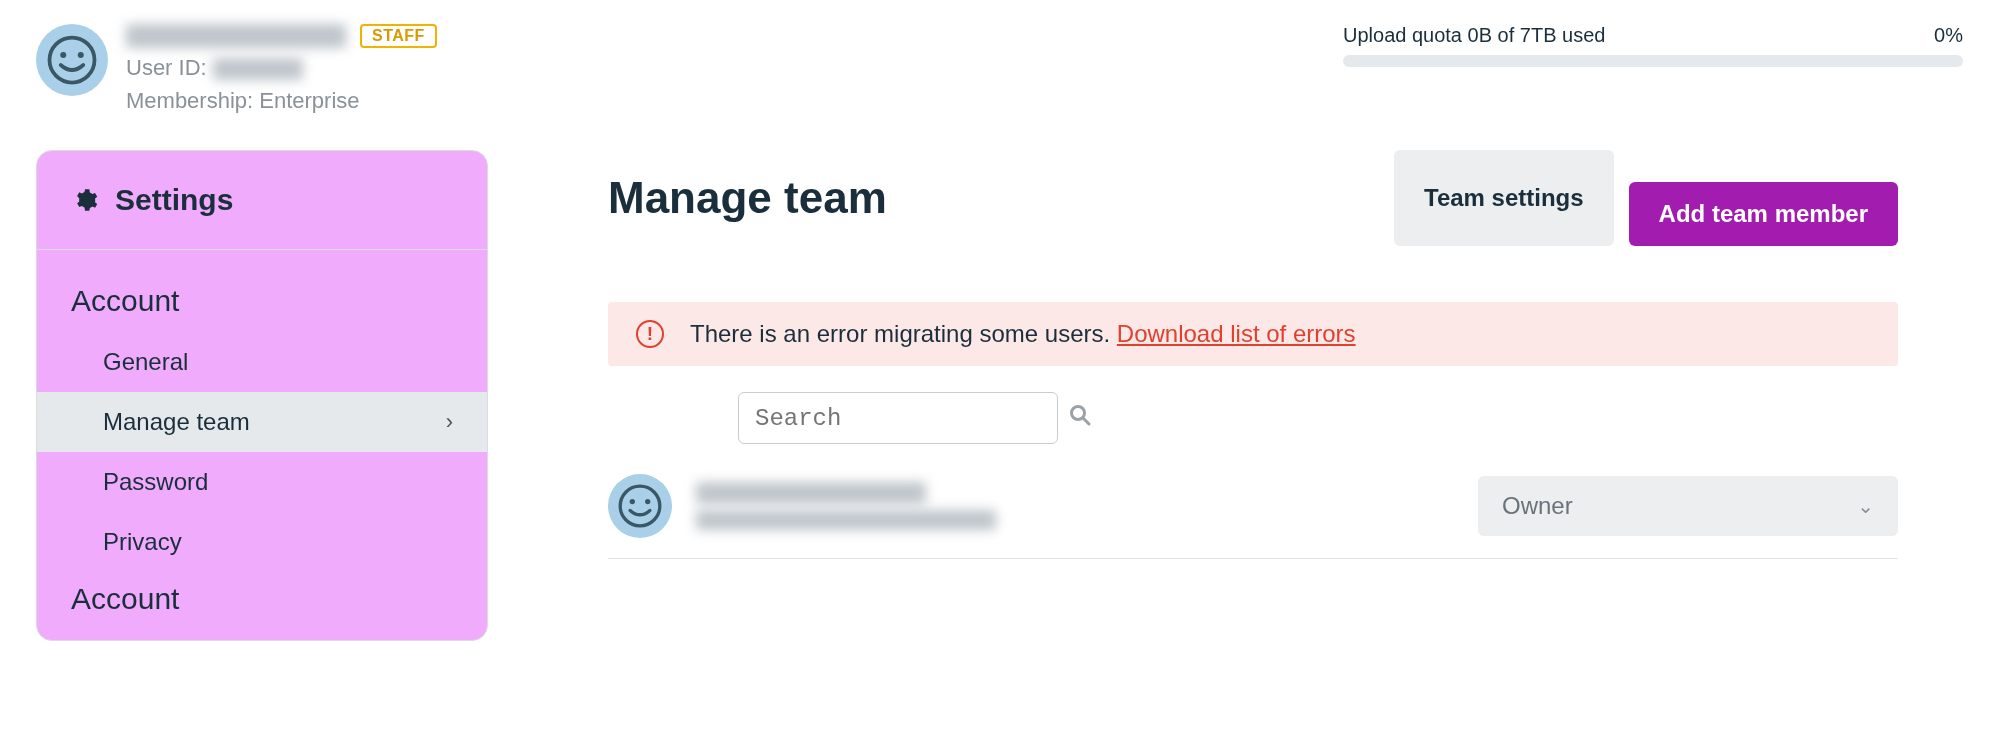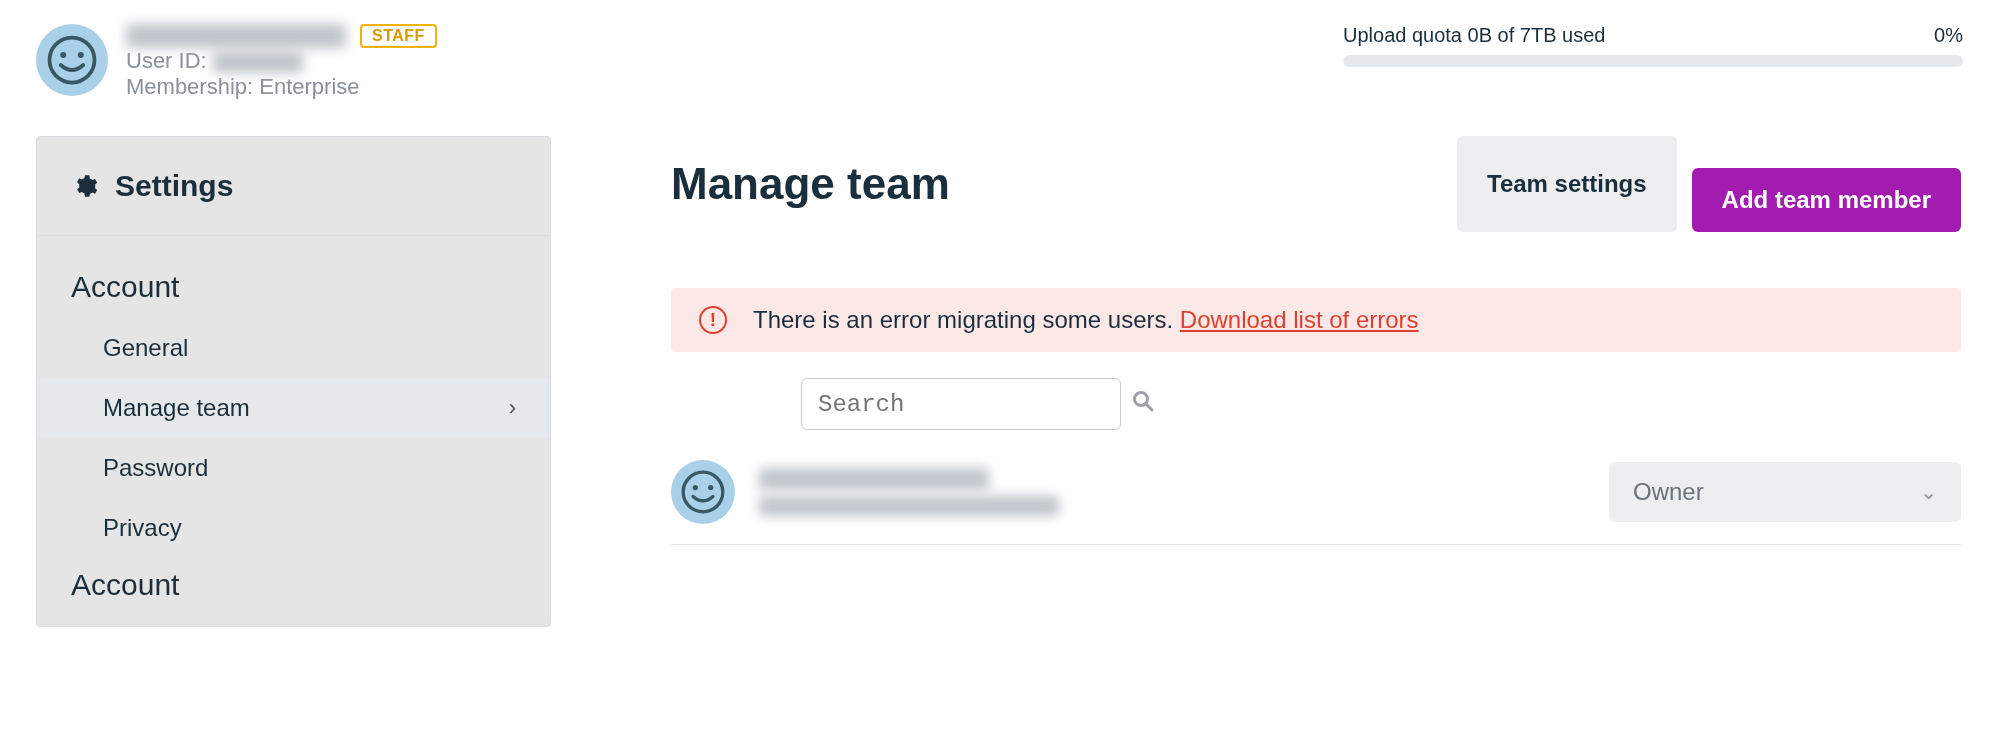--- a/index.html
+++ b/index.html
@@ -23,42 +23,42 @@
     gap: 18px;
     align-items: flex-start;
   }
   .avatar {
     width: 72px; height: 72px; border-radius: 50%;
     background: #a9d0e8;
     display:flex; align-items:center; justify-content:center;
     flex-shrink:0;
   }
   .avatar svg { width: 50px; height: 50px; }
-  .user-meta { display:flex; flex-direction:column; gap:0; font-size:22px; color:#8a9199; }
+  .user-meta { display:flex; flex-direction:column; gap:7px; font-size:22px; color:#8a9199; }
   .user-name-row { display:flex; align-items:center; gap:14px; }
   .blur { filter: blur(6px); background:#bfc5cb; color:transparent; border-radius:2px;}
   .blur-name { width:220px; height:24px; }
   .blur-id { width:90px; height:22px; display:inline-block; vertical-align:middle;}
   .staff-badge {
     border:2px solid #f0b400; color:#d99a00; font-size:16px; font-weight:600;
     padding: 1px 10px; border-radius:4px; letter-spacing:0.5px;
   }
   .header-right { text-align:right; width:620px; }
   .quota-row { display:flex; justify-content:space-between; font-size:20px; color:#1a2e3b; margin-bottom:8px;}
   .quota-bar { width:100%; height:12px; background:#e6e9eb; border-radius:8px; }
 
   
   .layout { display:flex; gap:120px; align-items:flex-start; }
 
   
   .sidebar {
-    width: 515px;
+    width: 452px;
     border:1px solid #d9dde1;
-    border-radius:4px;
-    background:#e5e5e5;
+    border-radius:16px;
+    background:#f0abfc;
     overflow:hidden;
   }
   .sidebar-header {
     display:flex; align-items:center; gap:16px;
     padding: 32px 34px;
     border-bottom:1px solid #d9dde1;
   }
   .gear { width:28px; height:28px; display:inline-flex; align-items:center; justify-content:center;}
   .sidebar-title { font-size:30px; font-weight:700; color:#1a2e3b; }
   .sidebar-section { padding: 24px 0 10px; }
@@ -105,21 +105,21 @@
   .member-row {
     display:flex; align-items:center; gap:24px;
     border-bottom:1px solid #e2e5e8; padding: 10px 0 20px;
   }
   .member-avatar { width:64px; height:64px; border-radius:50%; background:#a9d0e8; display:flex; align-items:center; justify-content:center;}
   .member-avatar svg{ width:44px; height:44px;}
   .member-info { flex:1; display:flex; flex-direction:column; gap:6px;}
   .blur-m1 { width:230px; height:22px; }
   .blur-m2 { width:300px; height:20px; }
   .role-select {
-    width:352px; background:#eceeef; border-radius:6px;
+    width:420px; background:#eceeef; border-radius:6px;
     padding:16px 24px; display:flex; justify-content:space-between; align-items:center;
     font-size:24px; color:#6a737b; cursor:pointer;
   }
   .chevron-down { color:#8a9199; font-size:20px; }
 </style>
 </head>
 <body>
 
 <div class="header">
   <div class="header-left">

